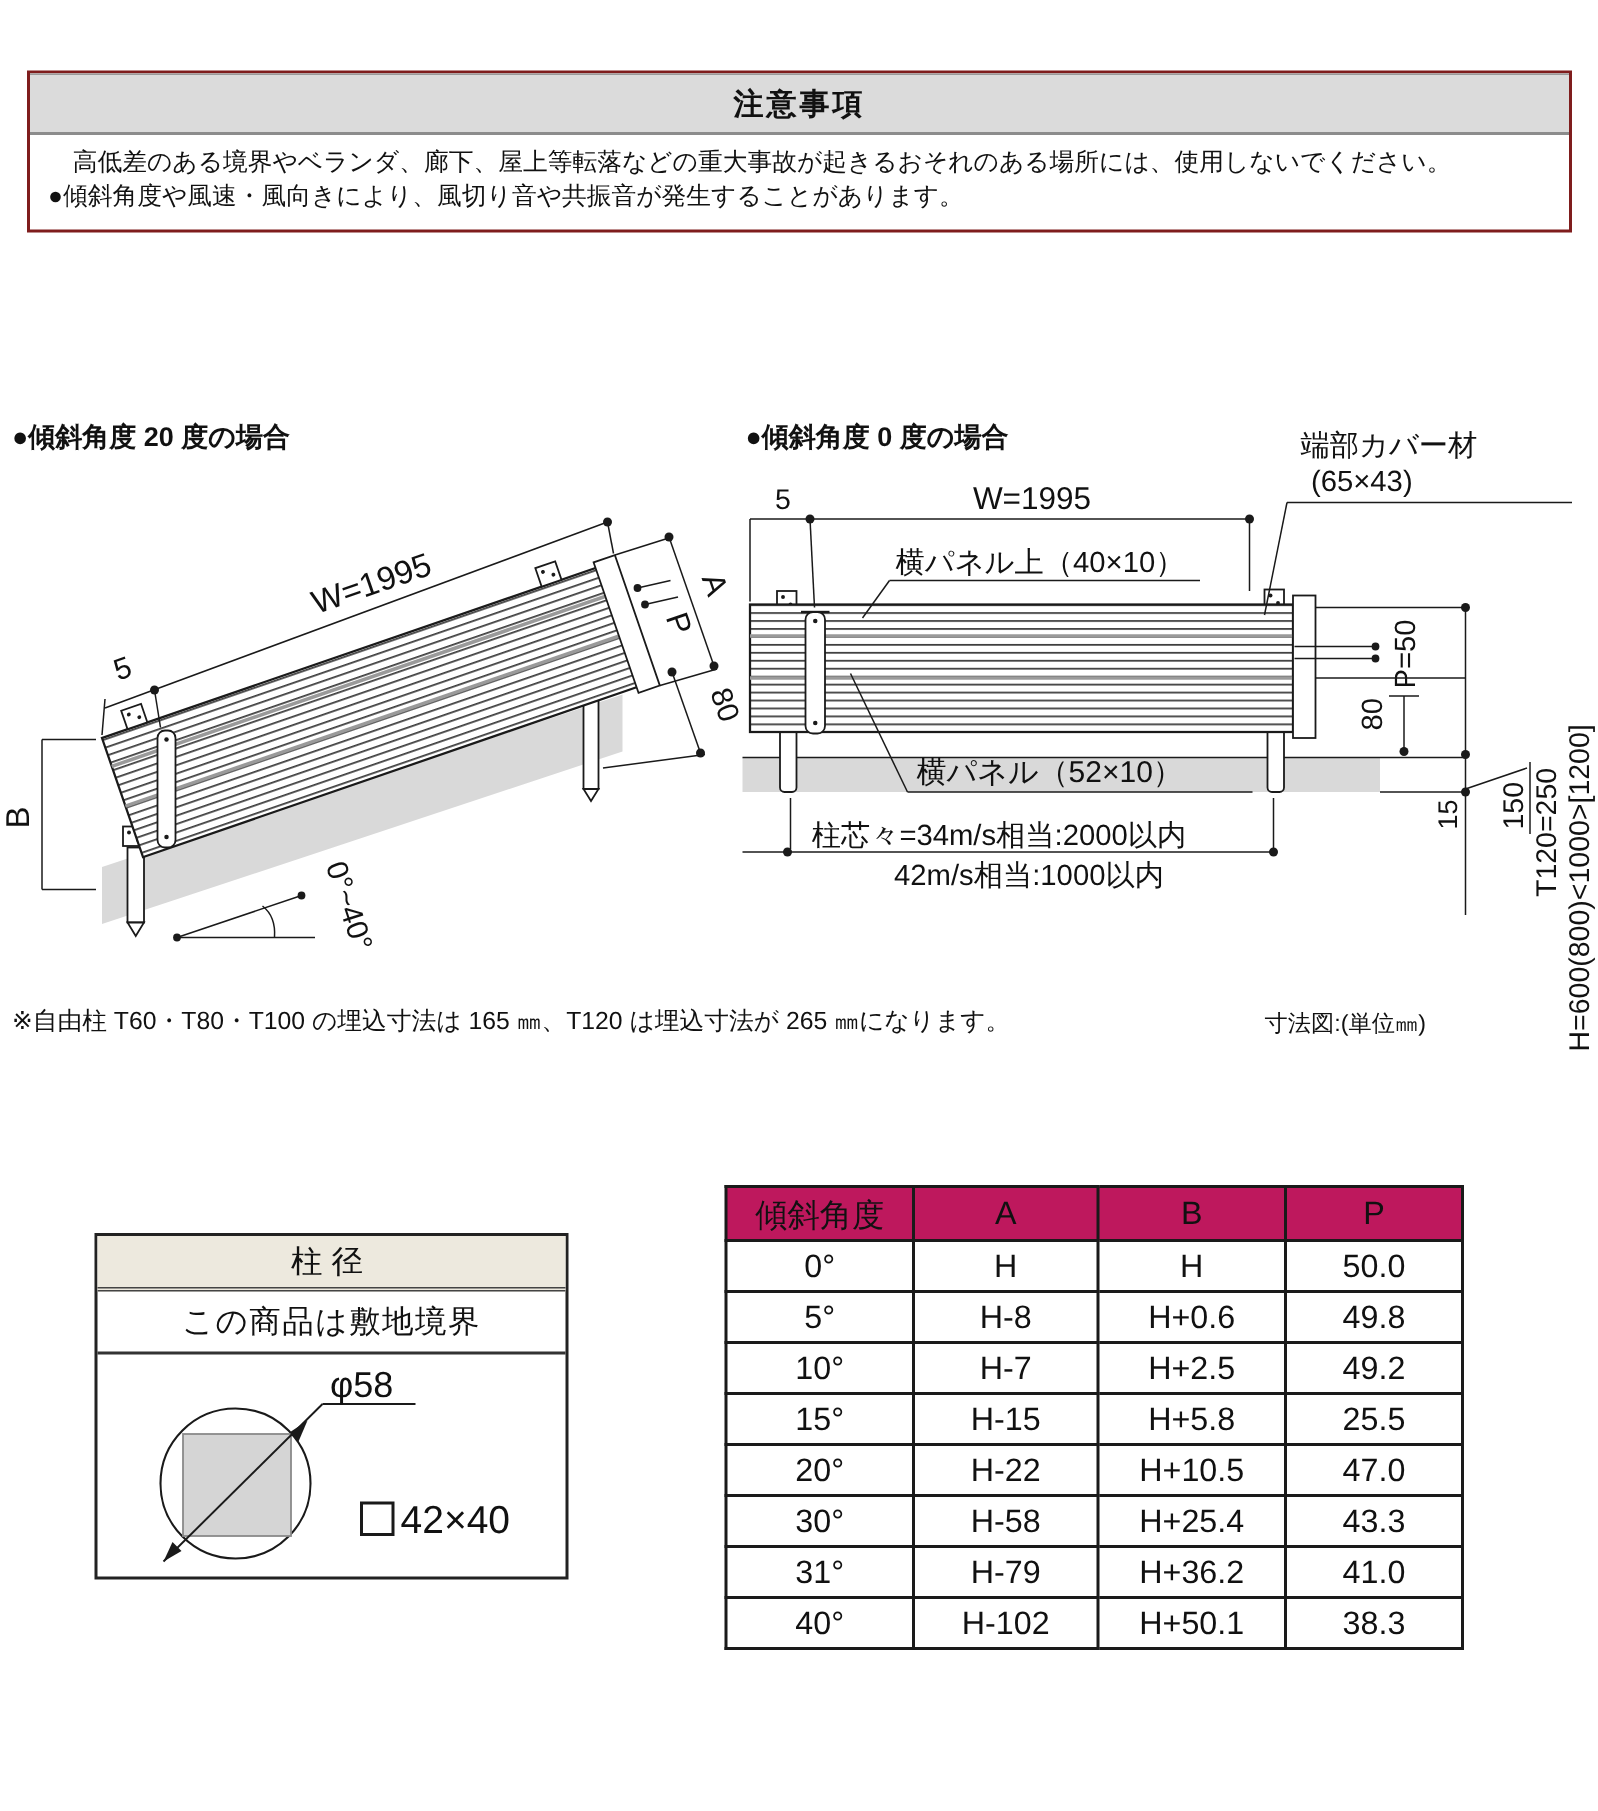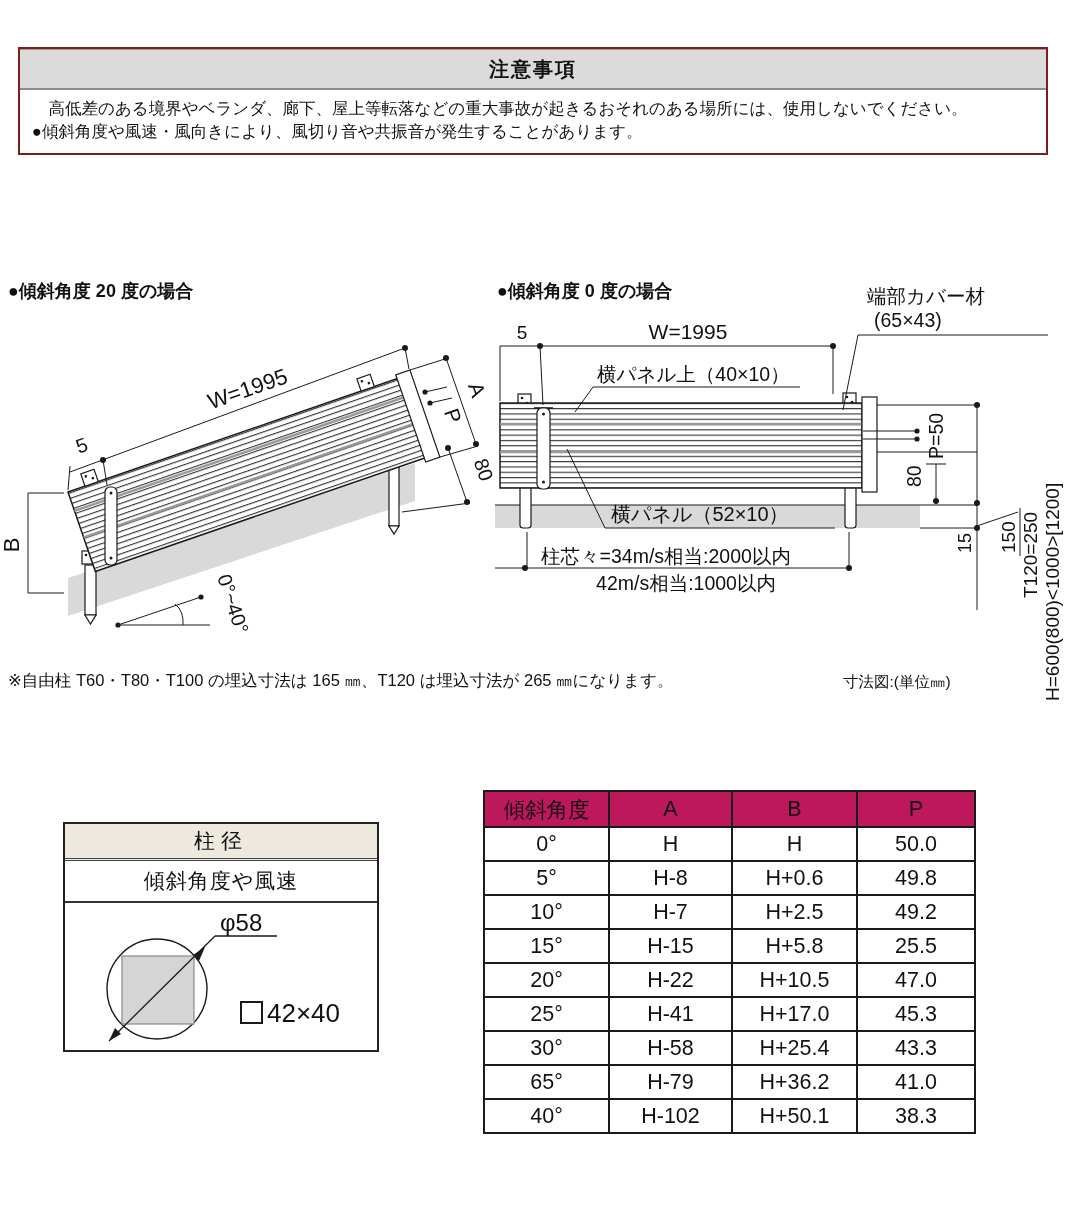--- a/index.html
+++ b/index.html
@@ -257,21 +257,21 @@
       <text font-size="19" text-anchor="start" transform="translate(1059,701) rotate(-90)">H=600(800)&lt;1000&gt;[1200]</text>
     </g>
   </g>
 </svg>
 
 <div class="note" style="left:8px;top:670px">※自由柱 T60・T80・T100 の埋込寸法は 165 ㎜、T120 は埋込寸法が 265 ㎜になります。</div>
 <div class="note" style="left:843px;top:672px;font-size:15.5px">寸法図:(単位㎜)</div>
 
 <div class="post-box">
   <div class="post-box-header">柱径</div>
-  <div class="post-box-sub">傾斜角度や風速</div>
+  <div class="post-box-sub">この商品は敷地境界</div>
   <svg width="308" height="143" viewBox="0 0 308 143">
     <circle cx="92" cy="86" r="50" fill="none" stroke="#1a1a1a" stroke-width="1.4"></circle>
     <rect x="57" y="53" width="72" height="68" fill="#d5d5d5" stroke="#8a8a8a" stroke-width="1.2"></rect>
     <line x1="44" y1="138" x2="150" y2="33" stroke="#1a1a1a" stroke-width="1.3"></line>
     <polygon points="128,52 140,44 134,58" fill="#1a1a1a"></polygon>
     <polygon points="44,138 56,131 50,125" fill="#1a1a1a"></polygon>
     <line x1="150" y1="33" x2="212" y2="33" stroke="#1a1a1a" stroke-width="1.3"></line>
     <text x="155" y="28" font-size="24">φ58</text>
     <rect x="176" y="99" width="21" height="21" fill="#fff" stroke="#1a1a1a" stroke-width="2"></rect>
     <text x="202" y="119" font-size="26">42×40</text>
@@ -318,33 +318,27 @@
         <td>H+5.8</td>
         <td>25.5</td>
       </tr>
       <tr>
         <td>20°</td>
         <td>H-22</td>
         <td>H+10.5</td>
         <td>47.0</td>
       </tr>
       <tr>
-        <td>25°</td>
-        <td>H-41</td>
-        <td>H+17.0</td>
-        <td>45.3</td>
-      </tr>
-      <tr>
         <td>30°</td>
         <td>H-58</td>
         <td>H+25.4</td>
         <td>43.3</td>
       </tr>
       <tr>
-        <td>65°</td>
+        <td>31°</td>
         <td>H-79</td>
         <td>H+36.2</td>
         <td>41.0</td>
       </tr>
       <tr>
         <td>40°</td>
         <td>H-102</td>
         <td>H+50.1</td>
         <td>38.3</td>
       </tr>

